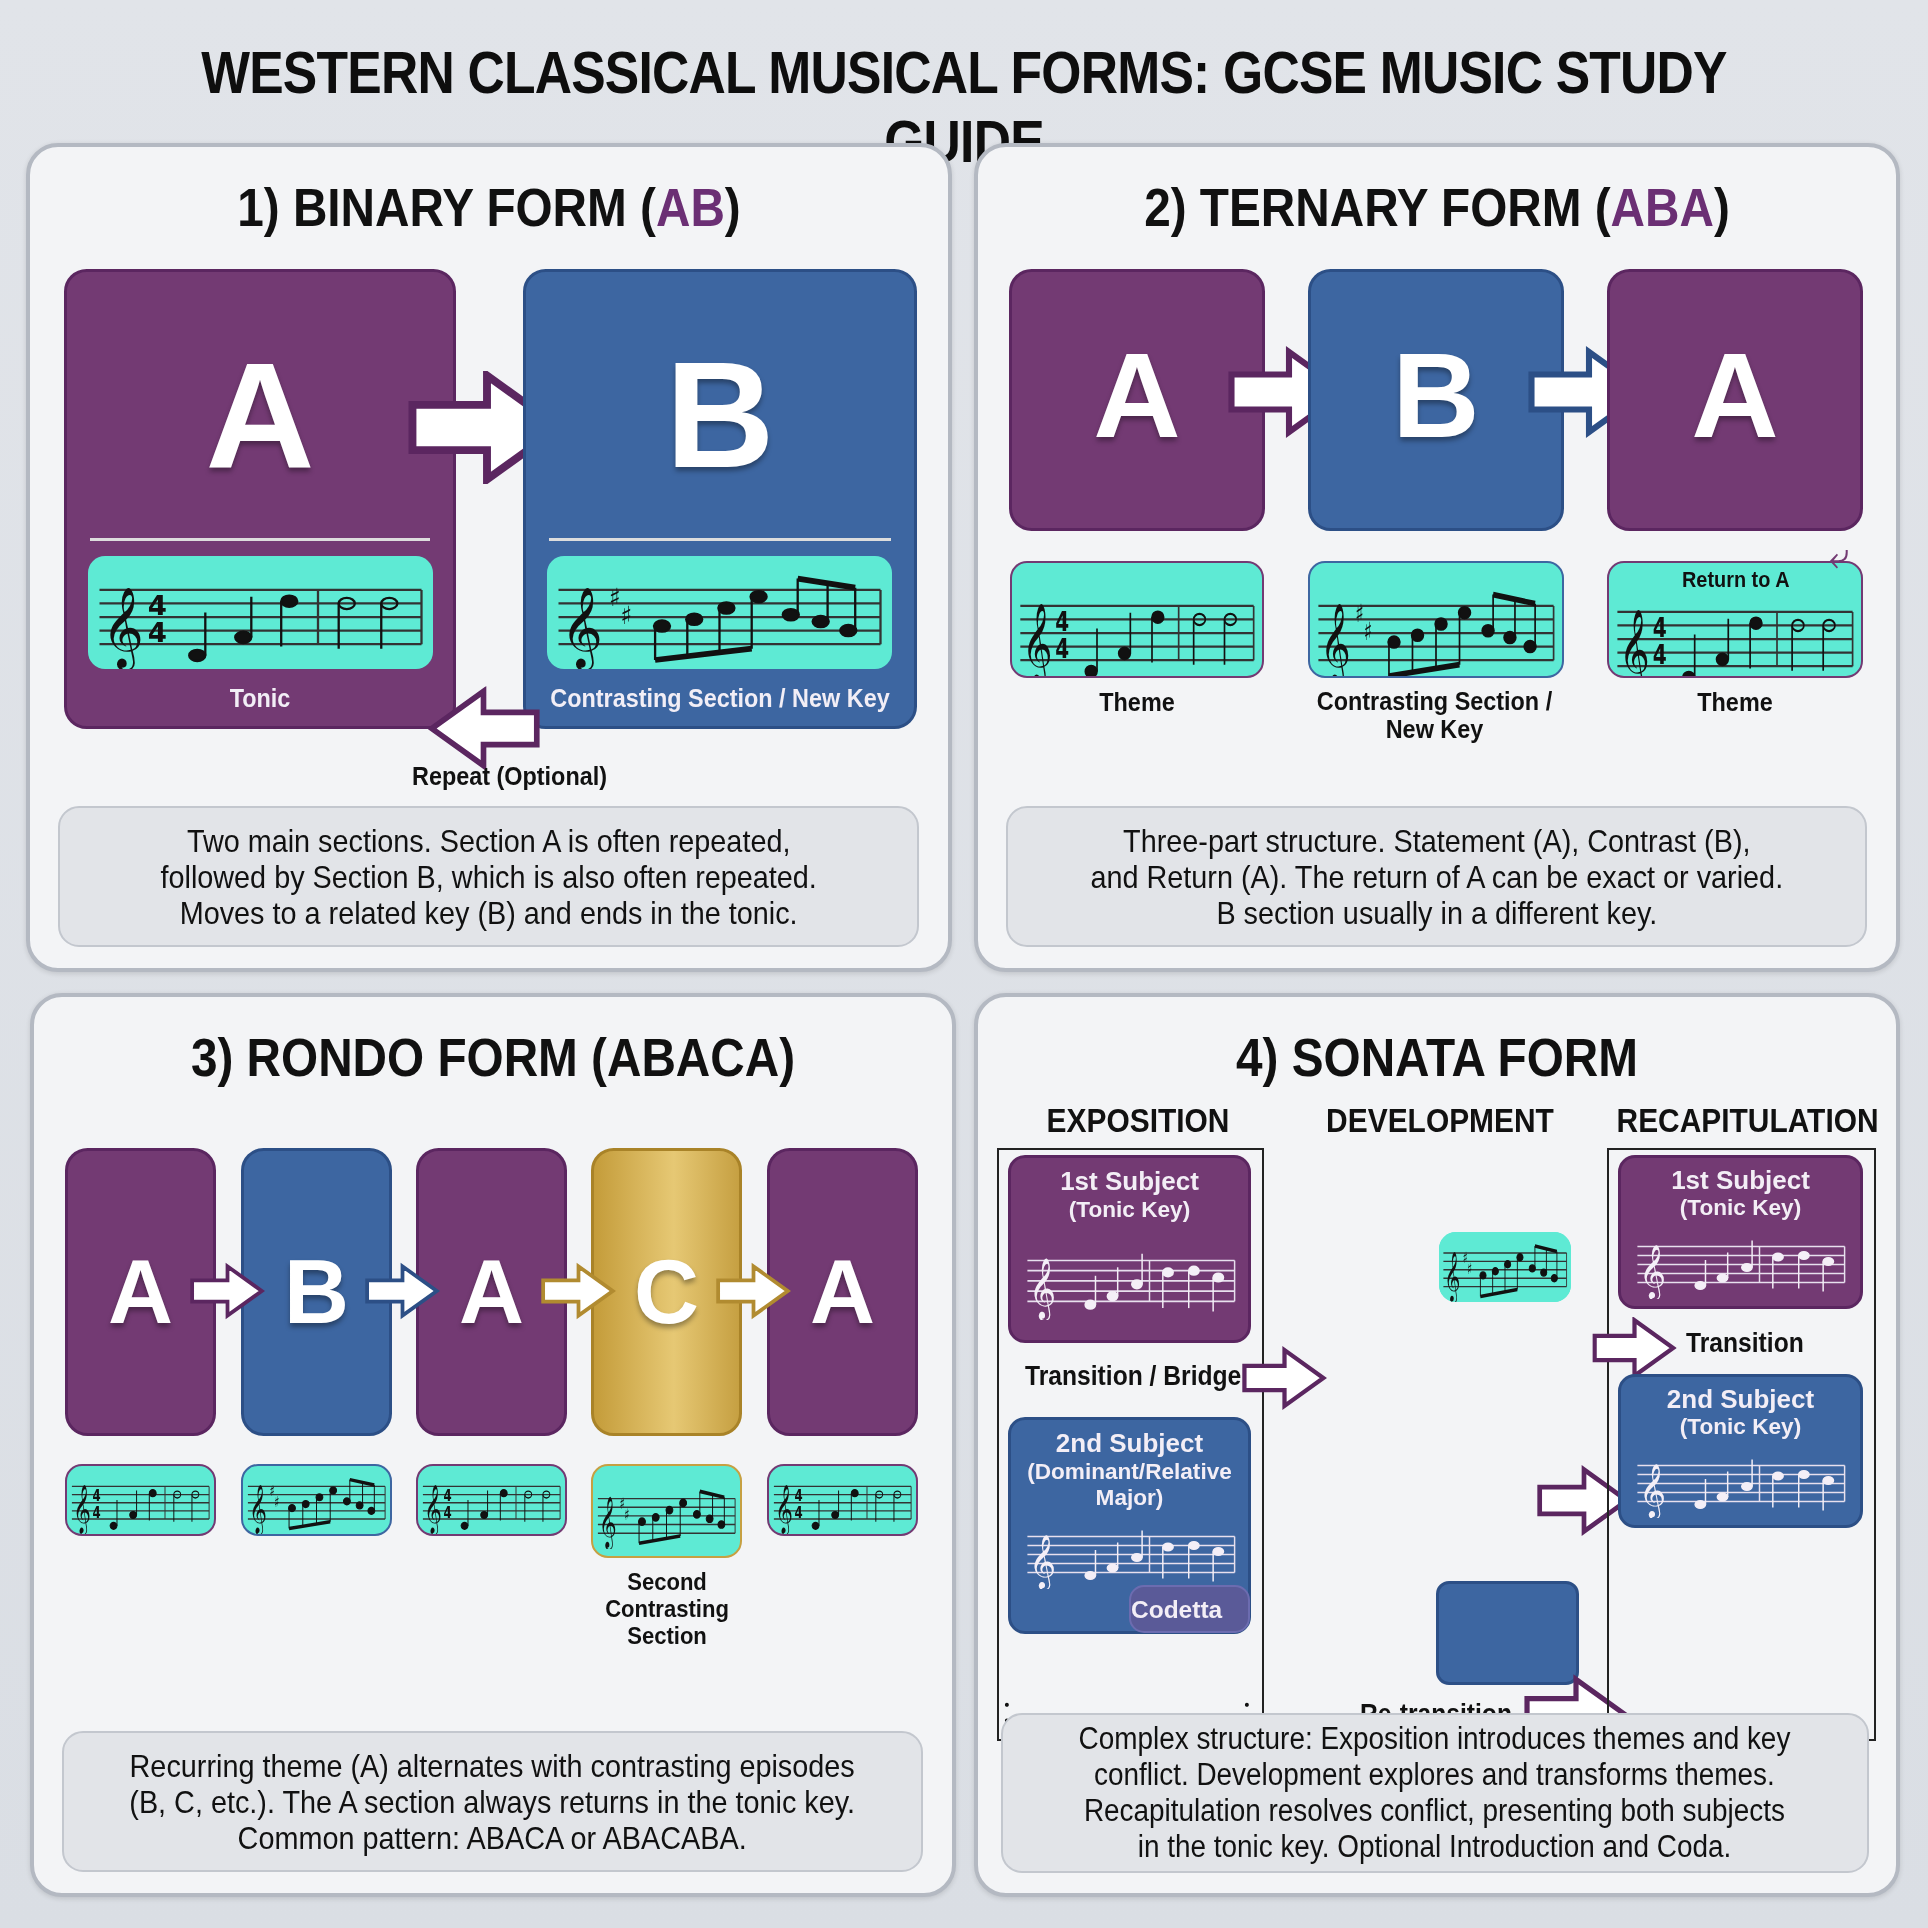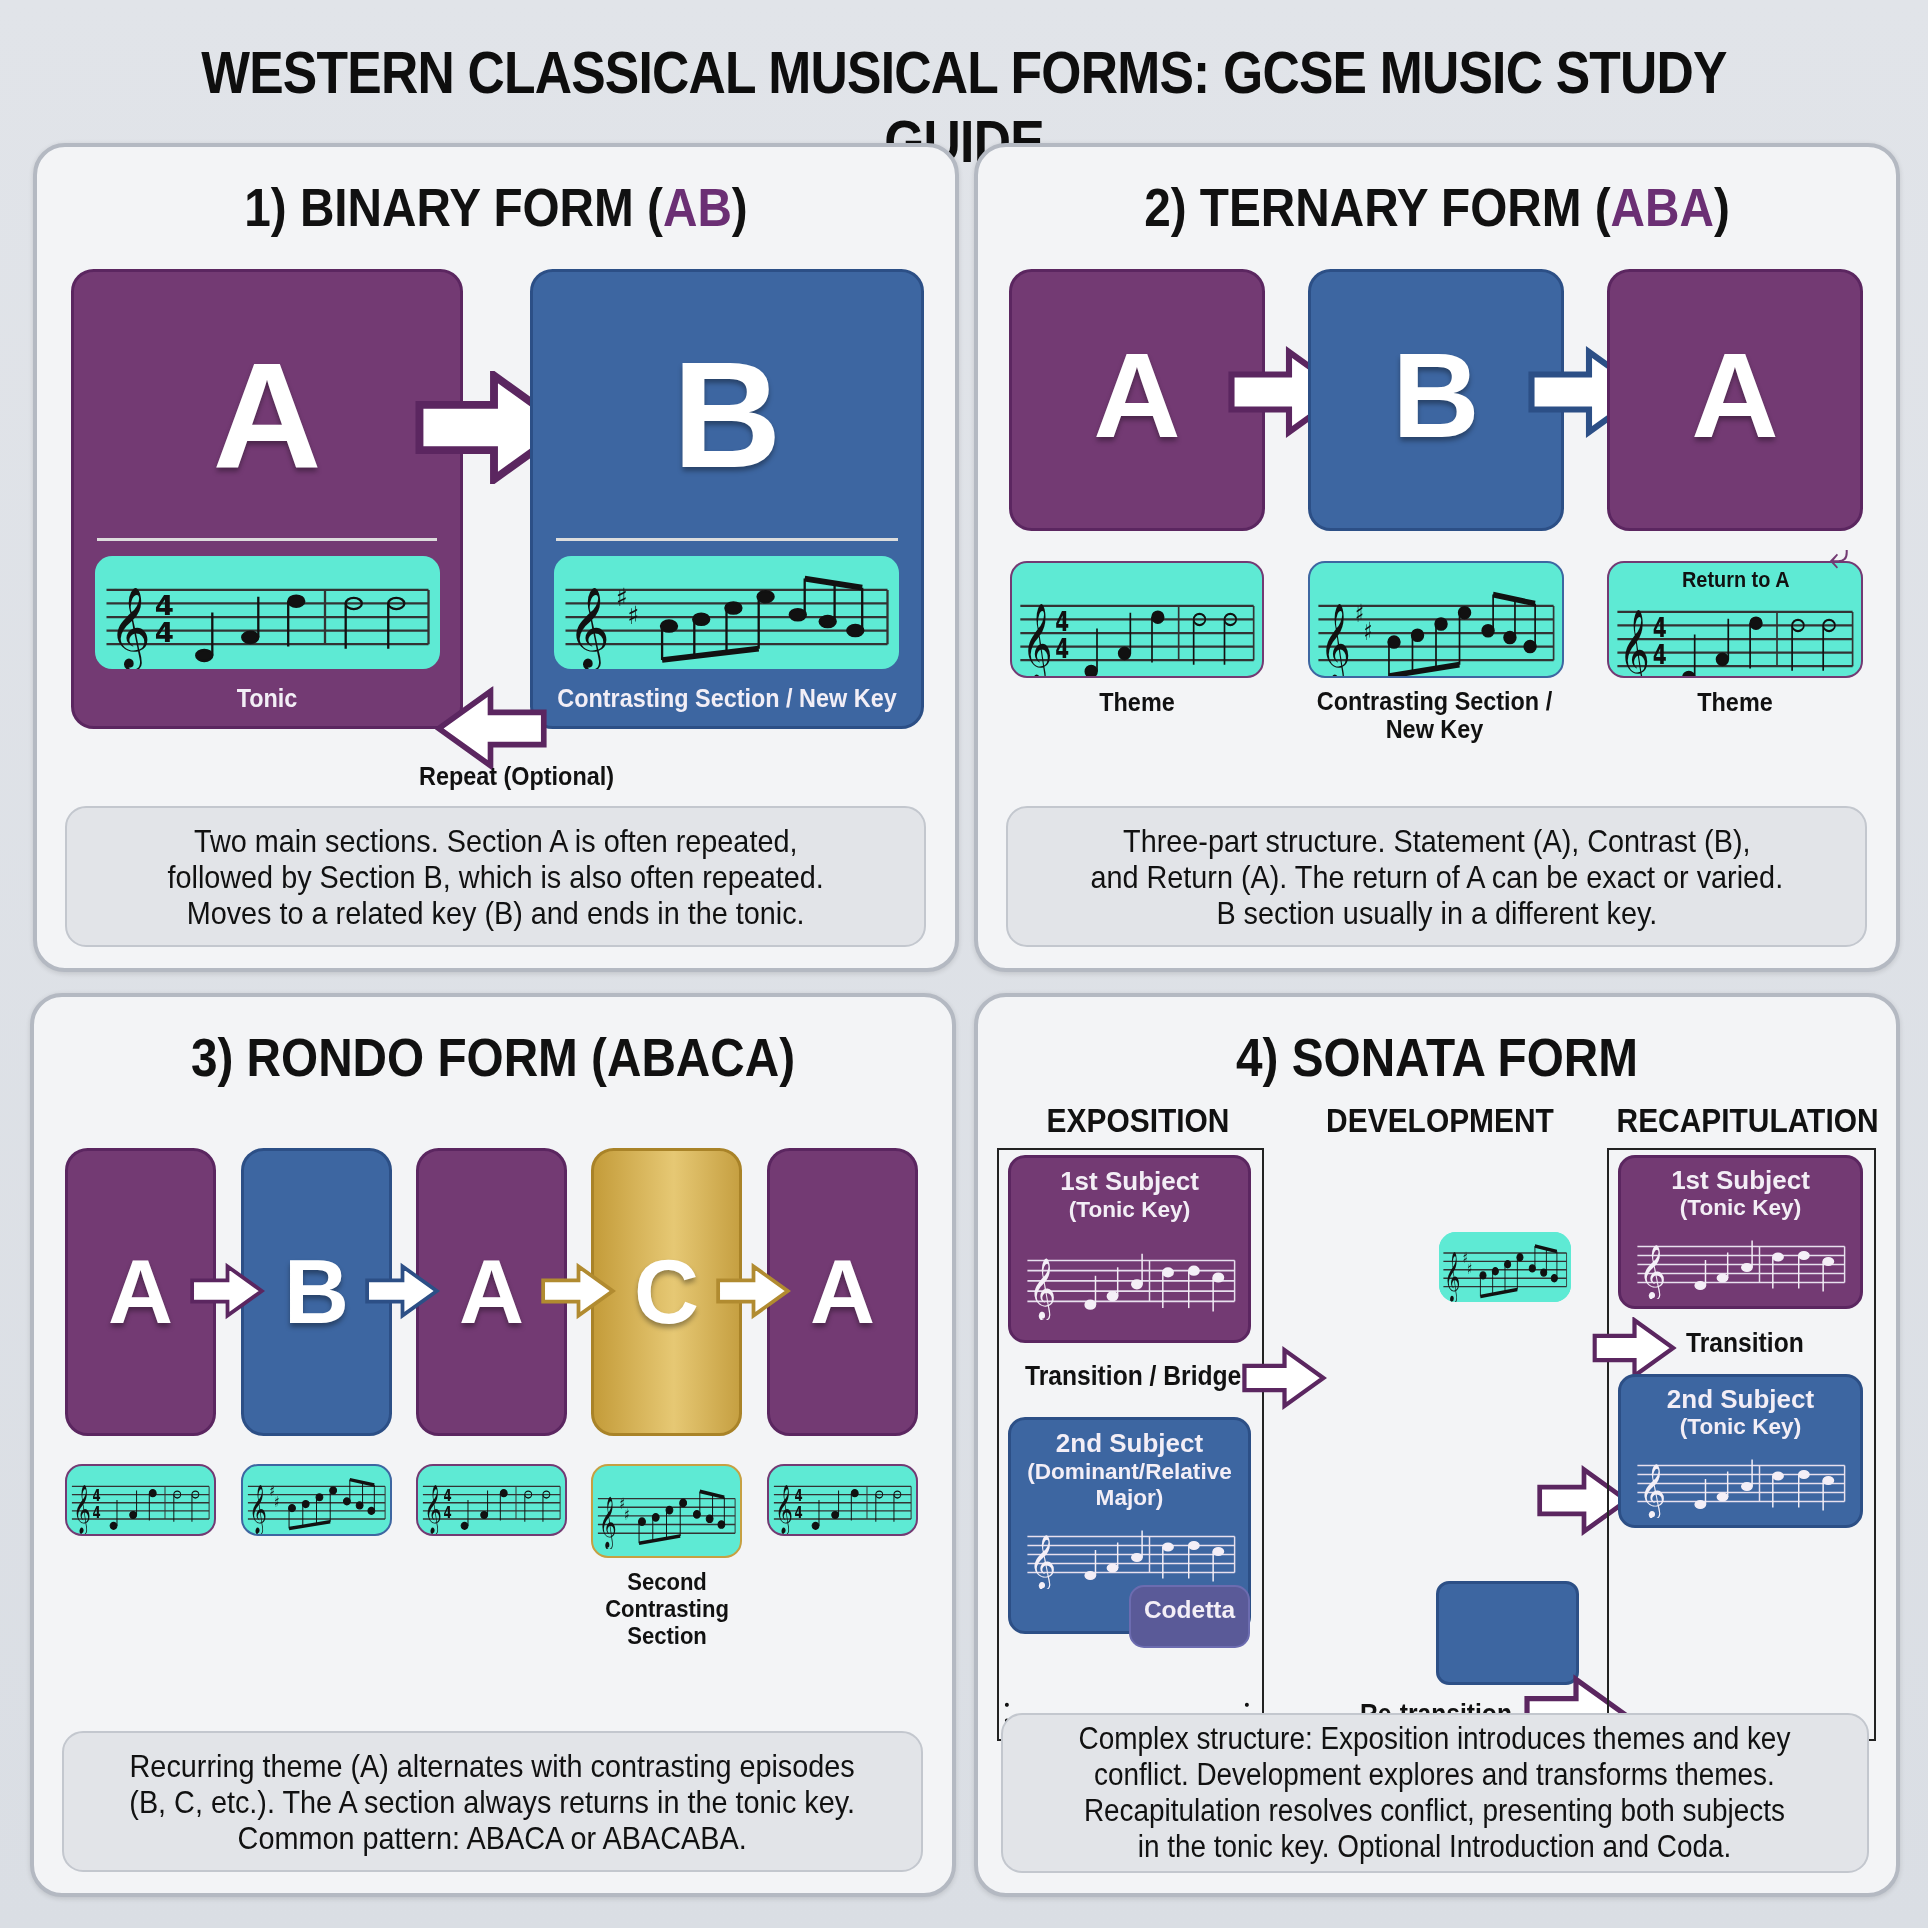--- a/index.html
+++ b/index.html
@@ -1,20 +1,20 @@
 <!DOCTYPE html>
 <html style="font-size:15px"><head>
 <meta charset="utf-8">
 <style>
 *{box-sizing:border-box;margin:0;padding:0}
 html,body{width:1928px;height:1928px;background:#dde1e7;font-family:"Liberation Sans",sans-serif;overflow:hidden}
 .page{position:relative;width:1928px;height:1928px;background:linear-gradient(180deg,#e1e4e9,#dadee4)}
 .main-title{position:absolute;left:0;right:0;top:38px;text-align:center;font-family:"Liberation Sans",sans-serif;font-weight:700;font-size:60px;letter-spacing:-0.9px;color:#0e0e0e;transform:scaleX(0.86);transform-origin:center}
 .panel{position:absolute;background:#f3f4f6;border:4.7px solid #b4b9c2;border-radius:32px;box-shadow:0 1.9px 5.6px rgba(0,0,0,0.12)}
-.p1{left:33px;top:143px;width:926px;height:829px}
+.p1{left:26px;top:143px;width:926px;height:829px}
 .p2{left:974px;top:143px;width:926px;height:829px}
 .p3{left:30px;top:993px;width:926px;height:904px}
 .p4{left:974px;top:993px;width:926px;height:904px}
 .ptitle{position:absolute;left:0;right:0;text-align:center;font-weight:700;font-size:53px;color:#111;transform:scaleX(0.9)}
 .ptitle .hl{color:#6b2f74}
 .purple{background:#733a73;border:3.8px solid #5b2660}
 .blue{background:#3d66a1;border:3.8px solid #2c4f86}
 .gold{background:linear-gradient(90deg,#c49c3a,#e6c874 55%,#c6a042);border:3.8px solid #a98328}
 .box{position:absolute;border-radius:22.6px}
 .bigletter{position:absolute;left:0;right:0;text-align:center;color:#fff;font-weight:700;text-shadow:0 3.8px 5.6px rgba(0,0,0,0.35)}
@@ -294,21 +294,21 @@
         <use href="#arrow-right"></use>
       </svg>
     <div class="box blue" style="left:30px;top:420px;width:243px;height:217px;border-radius:17px">
       <div class="subt" style="top:9.4px;font-size:26px">2nd Subject</div>
       <div class="subt" style="top:38px;font-size:22.6px">(Dominant/Relative</div>
       <div class="subt" style="top:64px;font-size:22.6px">Major)</div>
       <svg style="position:absolute;left:9.4px;top:94px;width:222px;height:75px" viewBox="0 0 300 100" preserveAspectRatio="none">
           <use href="#staff-white"></use>
         </svg>
     </div>
-    <div style="position:absolute;left:151px;top:588px;width:121px;height:63px;background:#5a5a98;border:2.8px solid #6c6cb0;border-radius:15px;color:#f3eef6;font-weight:700;font-size:24.5px;text-align:center;line-height:45px">Codetta</div>
+    <div style="position:absolute;left:151px;top:588px;width:121px;height:48px;background:#5a5a98;border:2.8px solid #6c6cb0;border-radius:15px;color:#f3eef6;font-weight:700;font-size:24.5px;text-align:left;line-height:45px">Codetta</div>
 
     <div class="staffcard" style="left:461px;top:235px;width:132px;height:70px">
         <svg viewBox="0 0 300 100" preserveAspectRatio="none">
           <use href="#staff-sharp"></use>
         </svg>
       </div>
     <div class="staffcard" style="left:461px;top:235px;width:132px;height:70px;z-index:1">
         <svg viewBox="0 0 300 100" preserveAspectRatio="none">
           <use href="#staff-sharp"></use>
         </svg>

